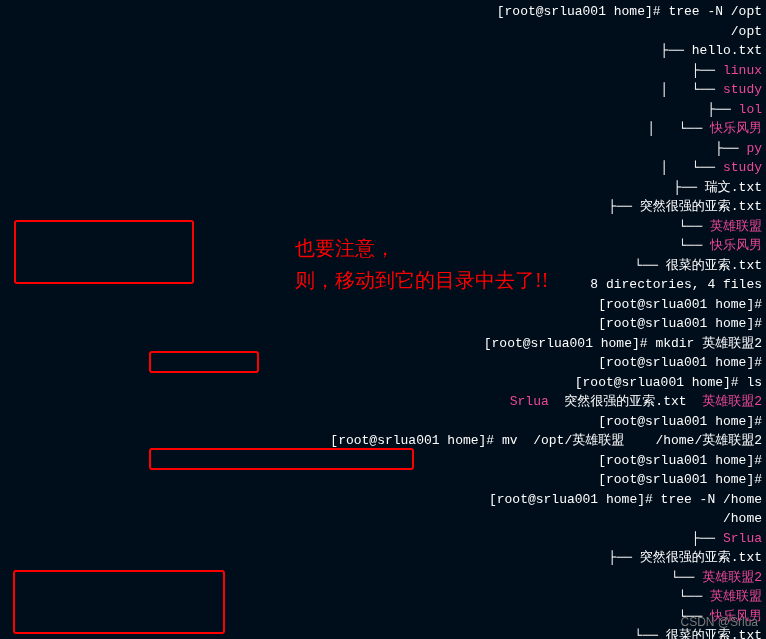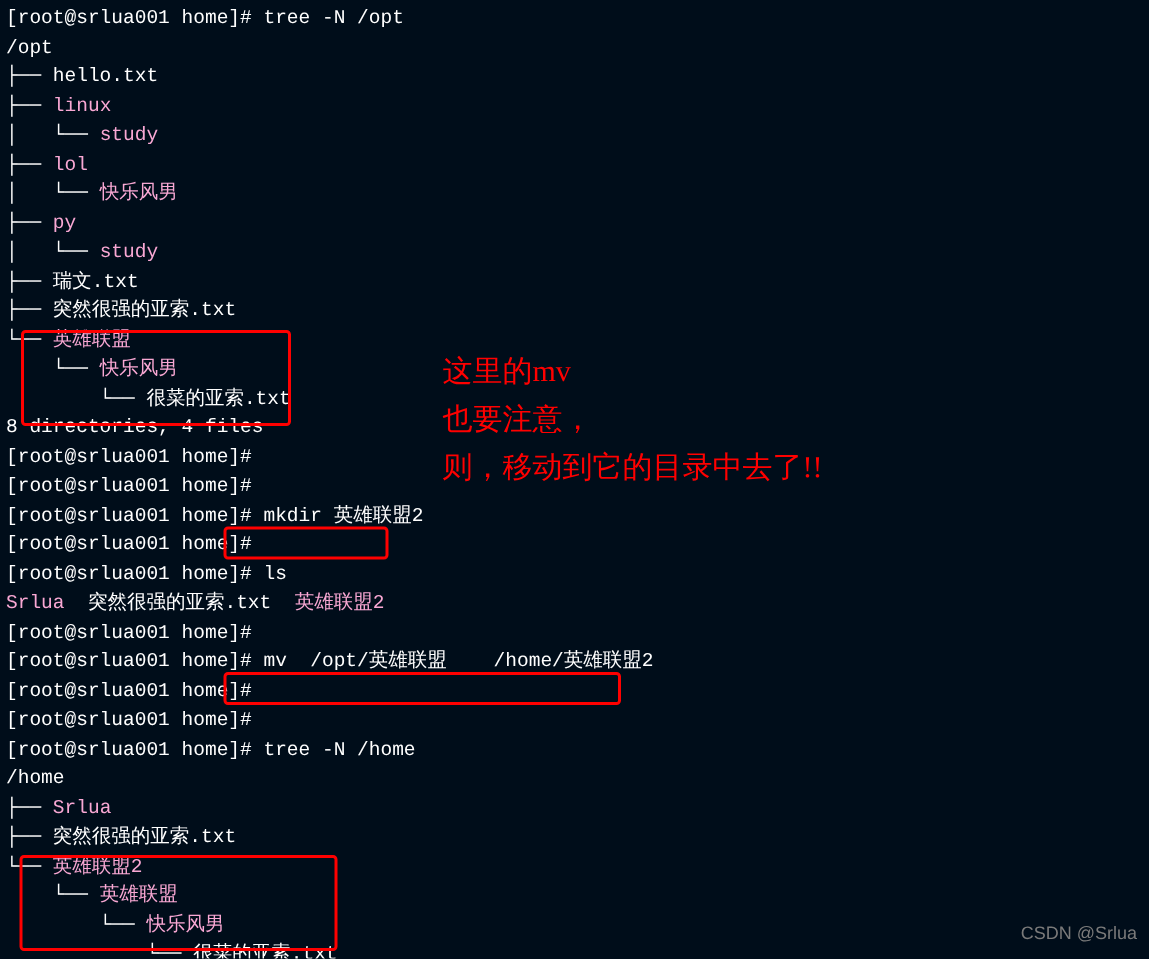--- a/index.html
+++ b/index.html
@@ -12,23 +12,23 @@
       color: #ffffff;
       font-family: "Courier New", monospace;
       font-size: 13px;
       line-height: 1.5;
       width: 766px;
       height: 639px;
       position: relative;
       overflow: hidden;
       padding: 2px 4px;
     }
-    .dir-blue { color: #f9a8d4; font-family: Liberation Mono, monospace; }
+    .dir-blue { color: #ec4899; font-family: Liberation Mono, monospace; }
     .tree-branch { color: #ffffff; }
-    .line { white-space: pre; }
+    .line { white-space: pre; text-align: right; }
     
     .annotation {
       position: absolute;
       color: #ff0000;
       font-family: "SimSun", "宋体", serif;
       font-size: 20px;
       line-height: 1.6;
     }
     
     .redbox {
@@ -85,18 +85,17 @@
 <div class="line"><span class="tree-branch">    └── </span><span class="dir-blue">英雄联盟</span></div>
 <div class="line"><span class="tree-branch">        └── </span><span class="dir-blue">快乐风男</span></div>
 <div class="line">            └── 很菜的亚索.txt</div>
 
 <div class="redbox" style="left:14px; top:220px; width:180px; height:64px;"></div>
 <div class="redbox" style="left:149px; top:351px; width:110px; height:22px;"></div>
 <div class="redbox" style="left:149px; top:448px; width:265px; height:22px;"></div>
 <div class="redbox" style="left:13px; top:570px; width:212px; height:64px;"></div>
 
 <div class="annotation" style="left:295px; top:232px;">
-  <div>这里的mv</div>
   <div>也要注意，</div>
   <div>则，移动到它的目录中去了!!</div>
 </div>
 
 <div class="watermark">CSDN @Srlua</div>
 
 </body></html>

